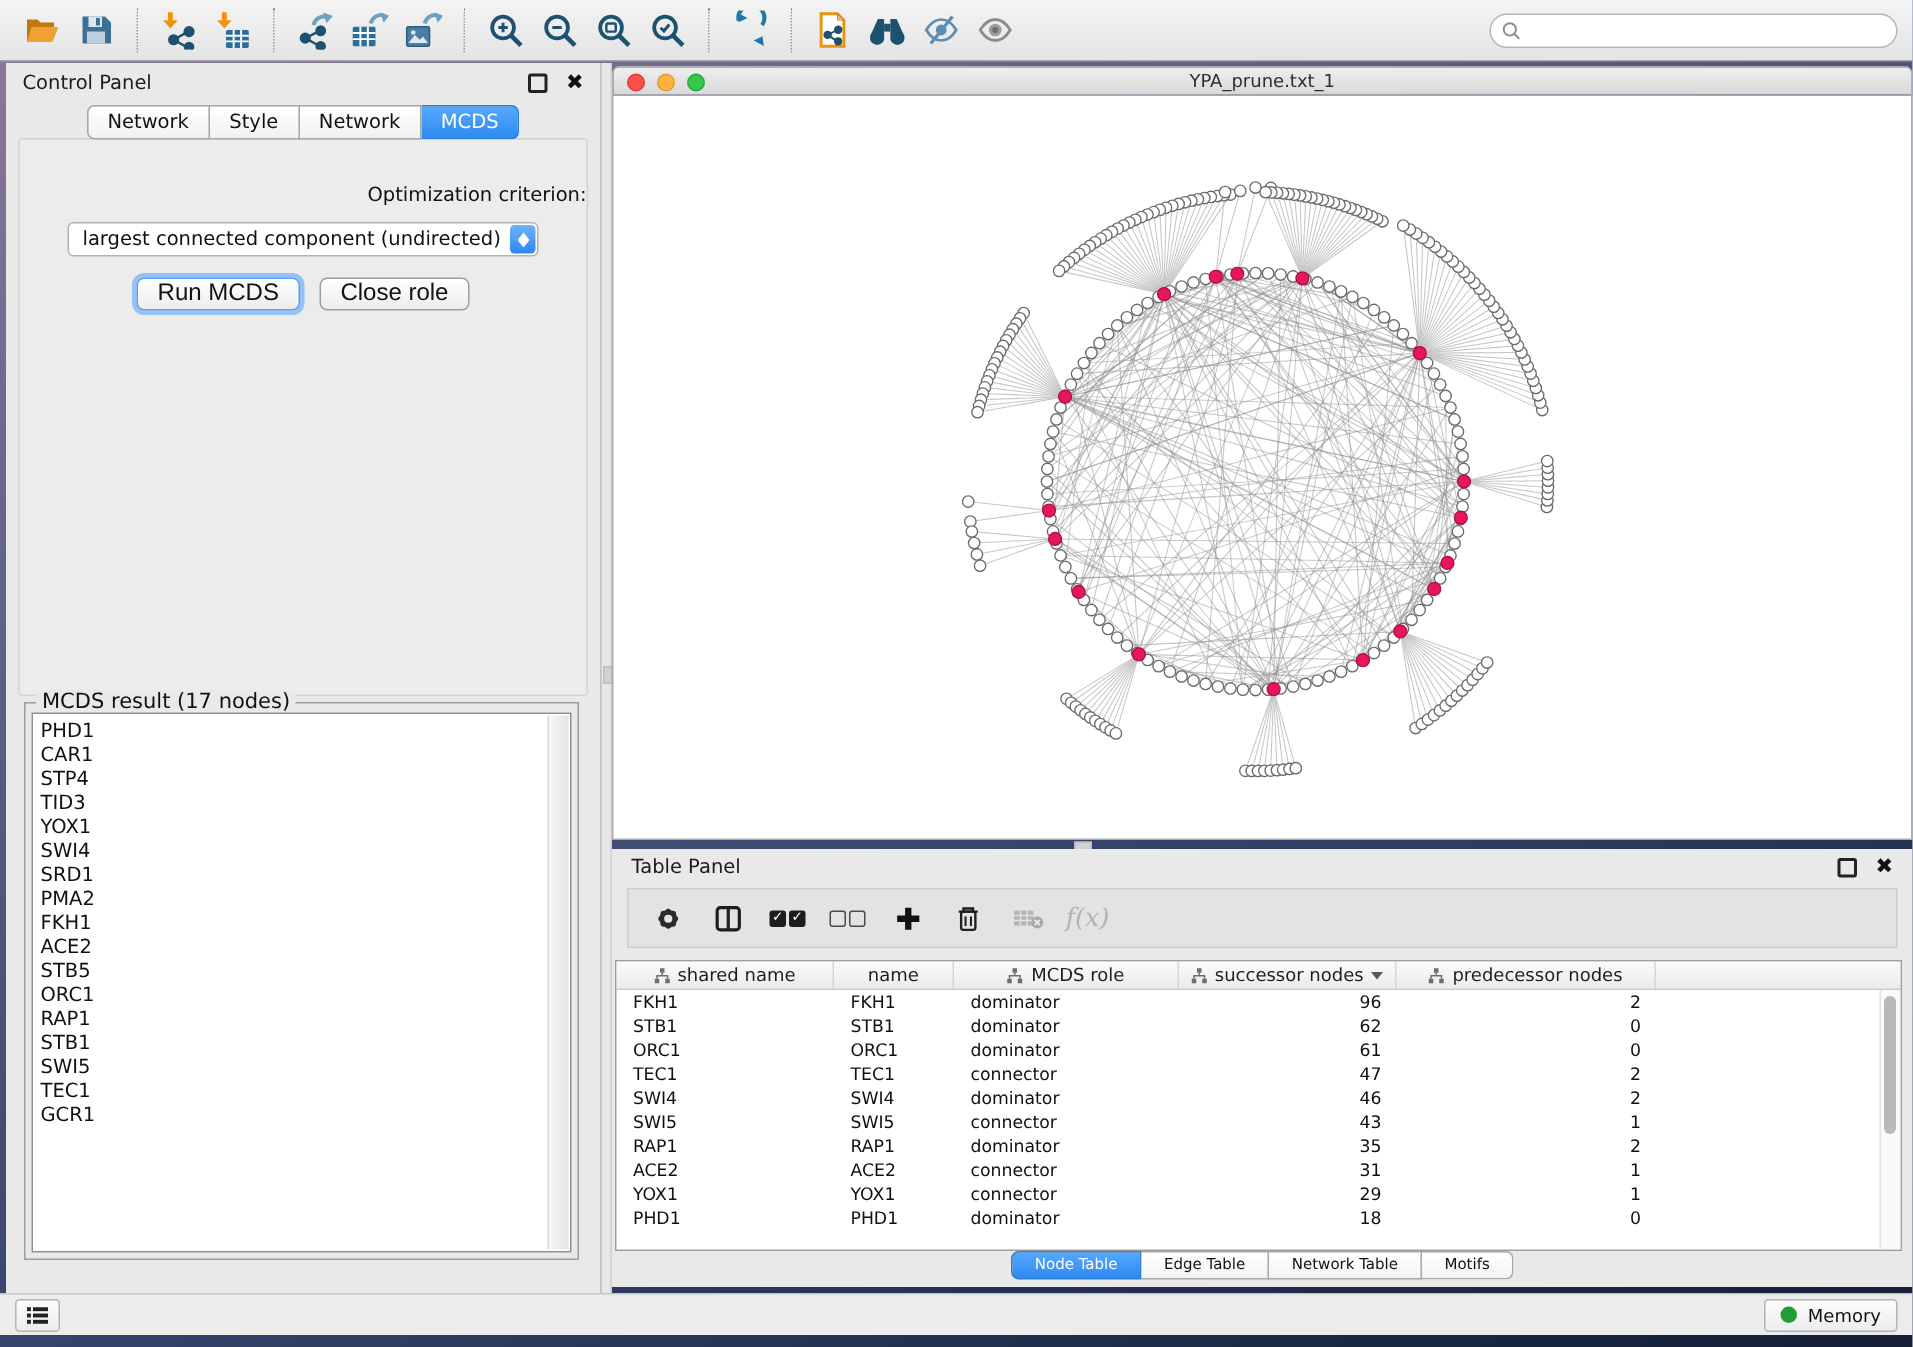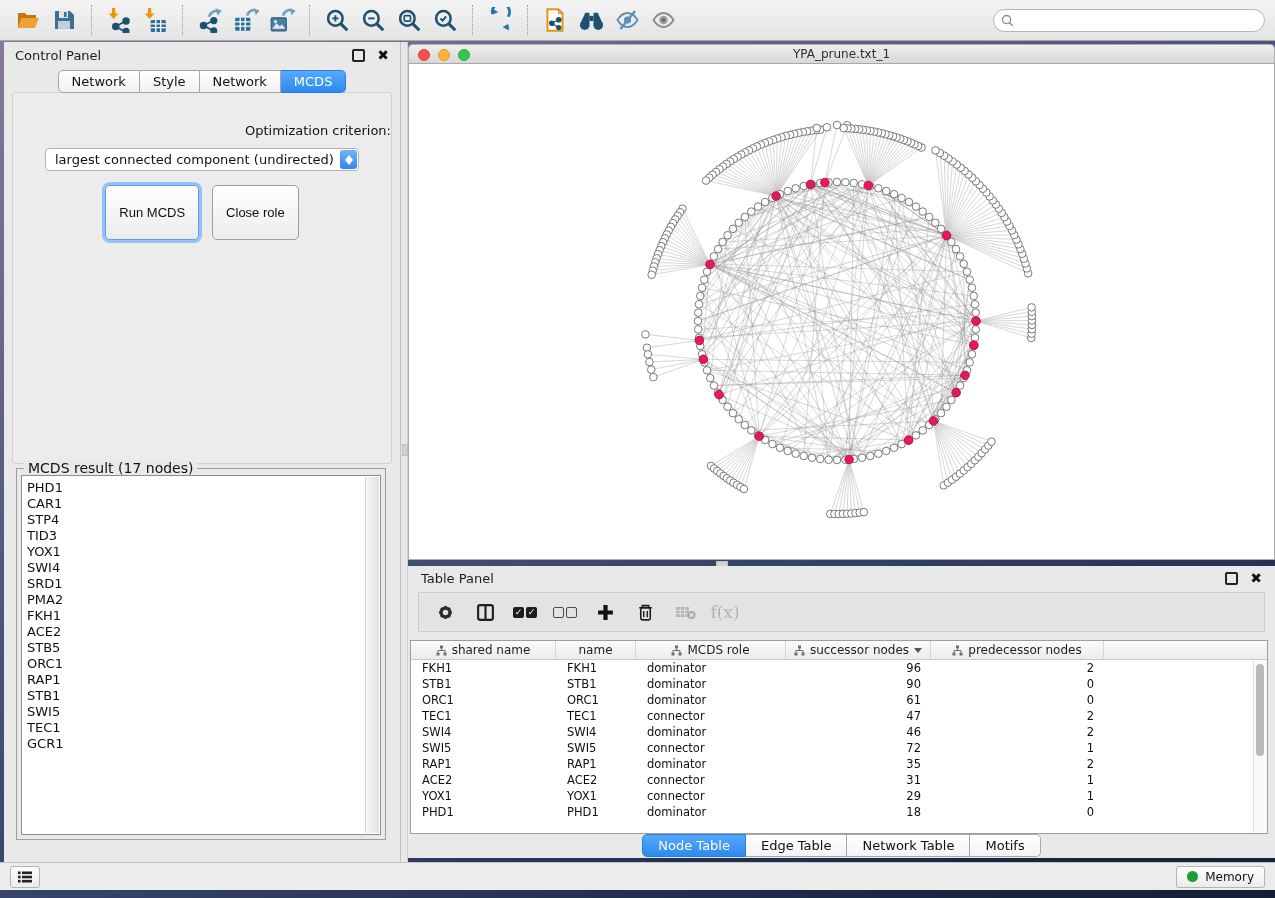--- a/index.html
+++ b/index.html
@@ -37,21 +37,21 @@
   .opt-label{text-align:right;font-size:13px;margin-top:30px;color:#111}
   .select{width:314px;height:23px;margin:10px auto 0;background:#fff;border:1px solid #b2b2b2;
     border-radius:4px;display:flex;align-items:center;font-size:13px;padding-left:9px;
     box-sizing:border-box;position:relative;color:#111}
   .stepper{position:absolute;right:1px;top:1px;bottom:1px;width:17px;border-radius:3px;
     background:linear-gradient(#6fb4fc,#2f86ef);display:flex;flex-direction:column;
     align-items:center;justify-content:center;gap:2px}
   .stepper .up{width:0;height:0;border:4px solid transparent;border-bottom:5px solid #fff;margin-bottom:-1px}
   .stepper .down{width:0;height:0;border:4px solid transparent;border-top:5px solid #fff;margin-top:-1px}
   .btn-row{display:flex;justify-content:center;gap:13px;margin-top:14px}
-  .btn{font-size:13px;padding:19px 13px;background:linear-gradient(#ffffff,#ececec);
+  .btn{font-size:16px;padding:1px 13px;background:linear-gradient(#ffffff,#ececec);
     border:1px solid #9d9d9d;border-radius:5px;color:#111}
   .btn.focused{box-shadow:0 0 0 3px rgba(95,165,250,.6);border-color:#5a9df0}
   .result-group{position:absolute;left:12px;right:14px;top:426px;bottom:22px;border:1px solid #9d9d9d}
   .result-label{position:absolute;top:-9px;left:7px;background:#e9e9e9;padding:0 4px;font-size:14px;color:#111}
   .result-list{position:absolute;left:4px;right:4px;top:6px;bottom:4px;background:#fff;
     border:1px solid #8d8d8d;overflow:hidden;font-size:13px;line-height:16px;color:#111;
     padding:4px 0 0 5px;box-sizing:border-box}
   .result-scroll{position:absolute;top:1px;bottom:1px;right:1px;width:13px;
     background:linear-gradient(90deg,#f7f7f7,#e3e3e3);border-left:1px solid #d6d6d6}
   
@@ -76,39 +76,39 @@
   
   .table-panel{position:absolute;left:0;top:524px;right:0;bottom:4px;background:#e9e9e9}
   .tp-title{height:24px;display:flex;align-items:center;padding:0 13px;font-size:13px;color:#1c1c1c}
   .tp-toolbar{margin:2px 10px 0 10px;height:40px;background:#e3e3e3;border:1px solid #cdcdcd;
     display:flex;align-items:center;gap:0;padding:0 6px;box-sizing:border-box}
   .tp-icon{width:40px;height:32px;display:flex;align-items:center;justify-content:center;flex:none}
   .chkpair{display:flex;gap:2px}
   .chk{width:11px;height:11px;border-radius:2px;background:#1d1d1d;color:#fff;font-size:9px;
     line-height:11px;text-align:center;font-weight:bold}
   .chk.empty{background:#e3e3e3;border:1.5px solid #4a4a4a;box-sizing:border-box}
-  .fx{font-family:"DejaVu Serif","Liberation Serif",serif;font-size:17px;color:#b2b2b2}
+  .fx{font-family:"DejaVu Serif","Liberation Serif",serif;font-style:italic;font-size:17px;color:#b2b2b2}
   .tp-table{position:absolute;left:2px;right:7px;top:74px;height:194px;background:#fff;
     border:1px solid #9e9e9e;box-sizing:border-box;overflow:hidden}
   .thead{height:19px;background:linear-gradient(#fbfbfb,#ebebeb);border-bottom:1px solid #c9c9c9;
     display:flex;font-size:12px;color:#1e1e1e;box-sizing:border-box}
   .th{display:flex;align-items:center;justify-content:center;gap:5px;border-right:1px solid #d6d6d6;
     box-sizing:border-box;flex:none;position:relative}
   .th:nth-child(1){width:145px}.th:nth-child(2){width:80px}.th:nth-child(3){width:150px}
   .th:nth-child(4){width:145px}.th:nth-child(5){width:173px}
   .sort-desc{width:0;height:0;border:4px solid transparent;border-top:5px solid #555;margin-top:4px}
   .tr{display:flex;height:16px;align-items:center;font-size:11.5px;color:#101010}
   .td{box-sizing:border-box;flex:none;padding-left:11px;white-space:nowrap;overflow:hidden}
   .td:nth-child(1){width:145px}.td:nth-child(2){width:80px}.td:nth-child(3){width:150px}
   .td:nth-child(4){width:145px;text-align:right;padding-right:10px;padding-left:0}
   .td:nth-child(5){width:173px;text-align:right;padding-right:10px;padding-left:0}
   .tbl-scroll{position:absolute;right:0;top:19px;bottom:0;width:13px;background:#fafafa;border-left:1px solid #e2e2e2}
   .tbl-thumb{position:absolute;left:2px;top:4px;width:8px;height:92px;background:#b9b9b9;border-radius:4px}
   .tp-tabs{position:absolute;left:0;right:0;top:268px;display:flex;justify-content:center}
-  .tp-tab{font-size:13px;padding:3px 15px;background:linear-gradient(#ffffff,#f3f3f3);
+  .tp-tab{font-size:10px;padding:3px 15px;background:linear-gradient(#ffffff,#f3f3f3);
     border:1px solid #a9a9a9;border-left:none;color:#111}
   .tp-tab:first-child{border-left:1px solid #a9a9a9;border-radius:5px 0 0 5px}
   .tp-tab:last-child{border-radius:0 5px 5px 0}
   .tp-tab.active{background:linear-gradient(#55a8fc,#2e8af1);color:#fff;border-color:#2b7fd6}
   
   .status-bar{position:absolute;left:0;right:0;top:862px;height:28px;background:#ececec;
     border-top:1px solid #c6c6c6;display:flex;align-items:center;padding:0 10px;box-sizing:border-box}
   .sb-btn{height:22px;border:1px solid #b4b4b4;background:linear-gradient(#fdfdfd,#ececec);
     border-radius:3px;display:flex;align-items:center;justify-content:center;box-sizing:border-box}
   .list-btn{width:30px}
@@ -1127,21 +1127,21 @@
               <div class="td">FKH1</div>
               <div class="td">FKH1</div>
               <div class="td">dominator</div>
               <div class="td">96</div>
               <div class="td">2</div>
             </div>
             <div class="tr">
               <div class="td">STB1</div>
               <div class="td">STB1</div>
               <div class="td">dominator</div>
-              <div class="td">90</div>
+              <div class="td">62</div>
               <div class="td">0</div>
             </div>
             <div class="tr">
               <div class="td">ORC1</div>
               <div class="td">ORC1</div>
               <div class="td">dominator</div>
               <div class="td">61</div>
               <div class="td">0</div>
             </div>
             <div class="tr">
@@ -1155,21 +1155,21 @@
               <div class="td">SWI4</div>
               <div class="td">SWI4</div>
               <div class="td">dominator</div>
               <div class="td">46</div>
               <div class="td">2</div>
             </div>
             <div class="tr">
               <div class="td">SWI5</div>
               <div class="td">SWI5</div>
               <div class="td">connector</div>
-              <div class="td">72</div>
+              <div class="td">43</div>
               <div class="td">1</div>
             </div>
             <div class="tr">
               <div class="td">RAP1</div>
               <div class="td">RAP1</div>
               <div class="td">dominator</div>
               <div class="td">35</div>
               <div class="td">2</div>
             </div>
             <div class="tr">

